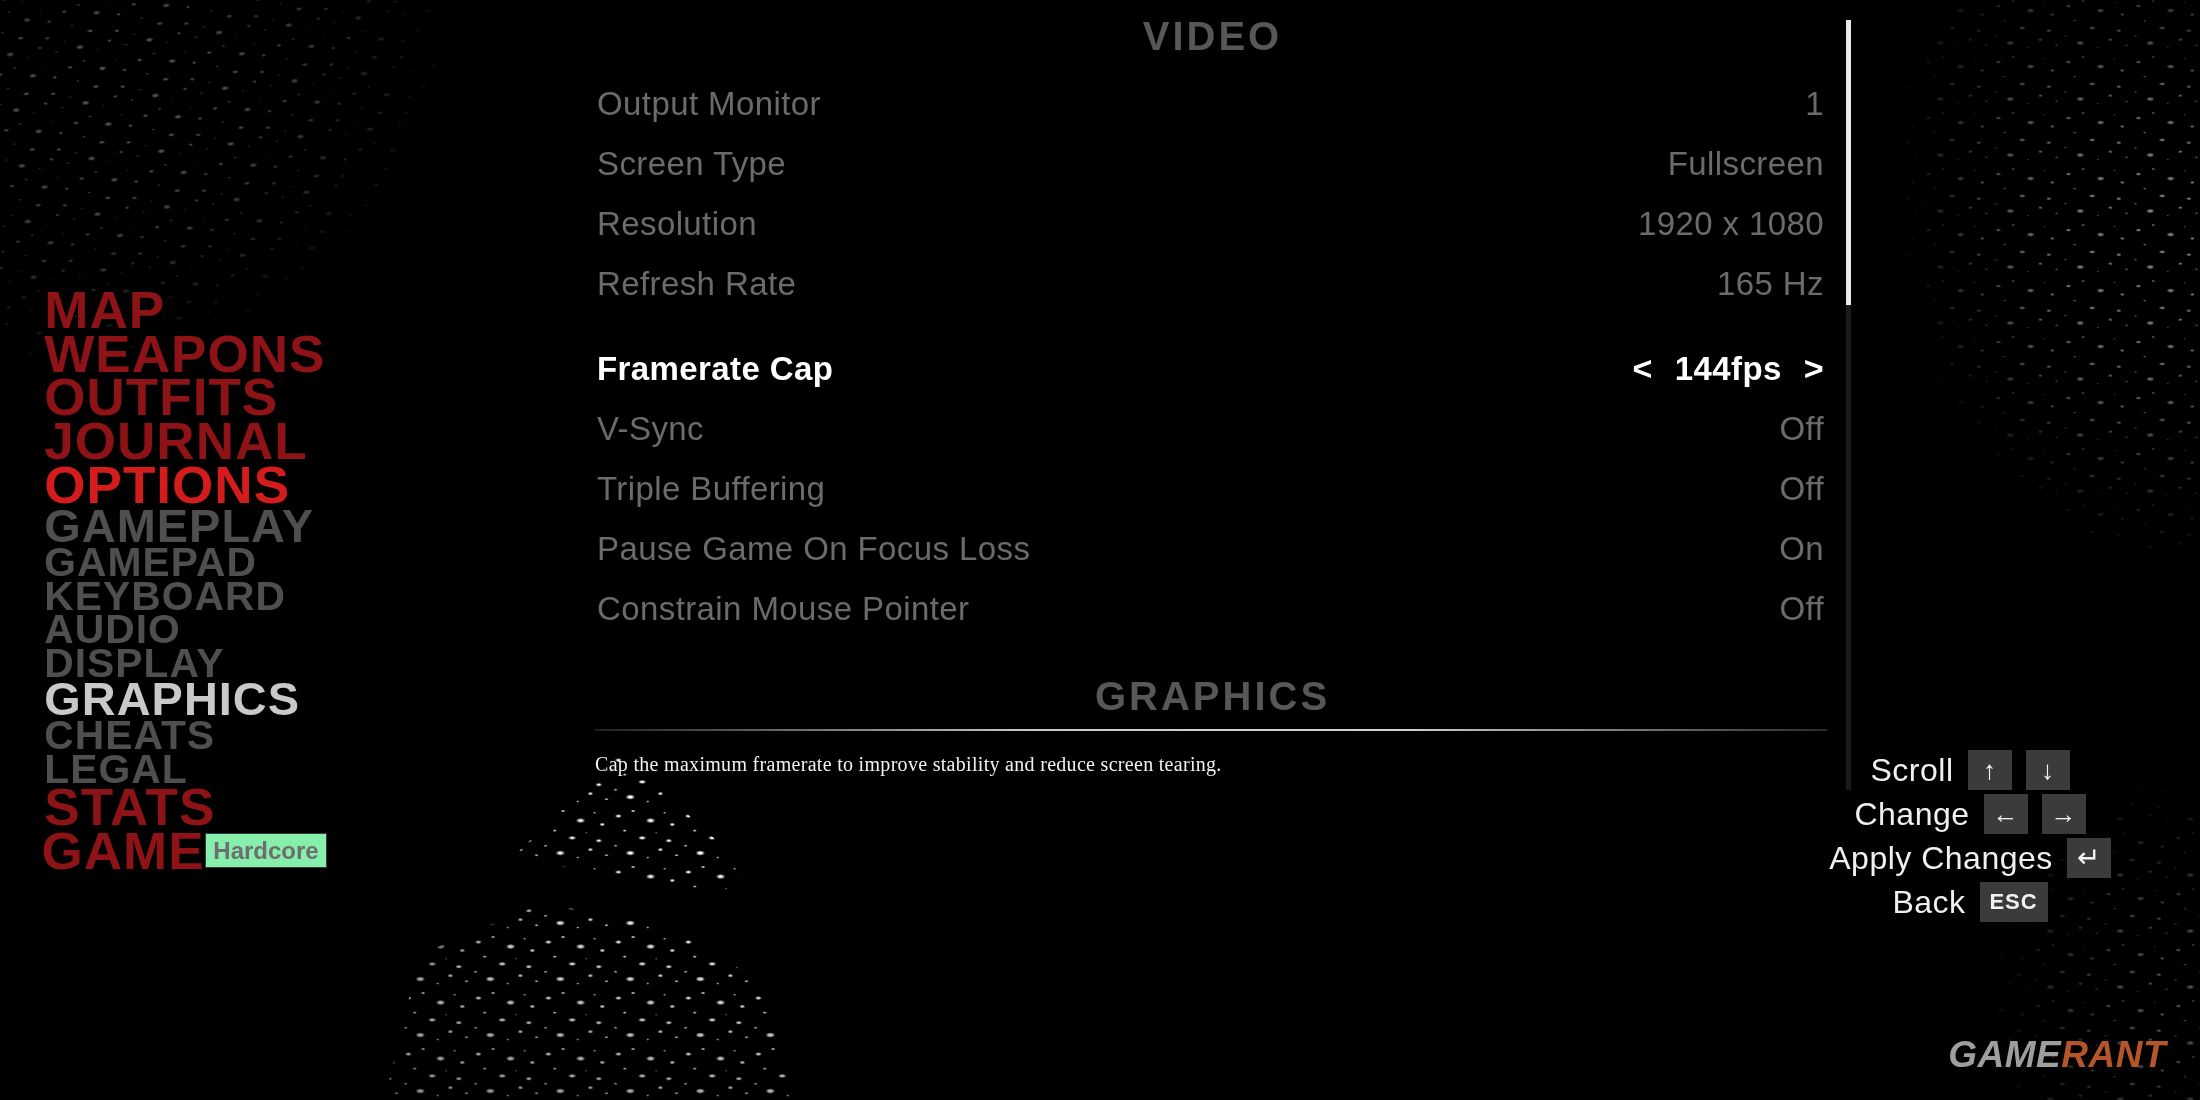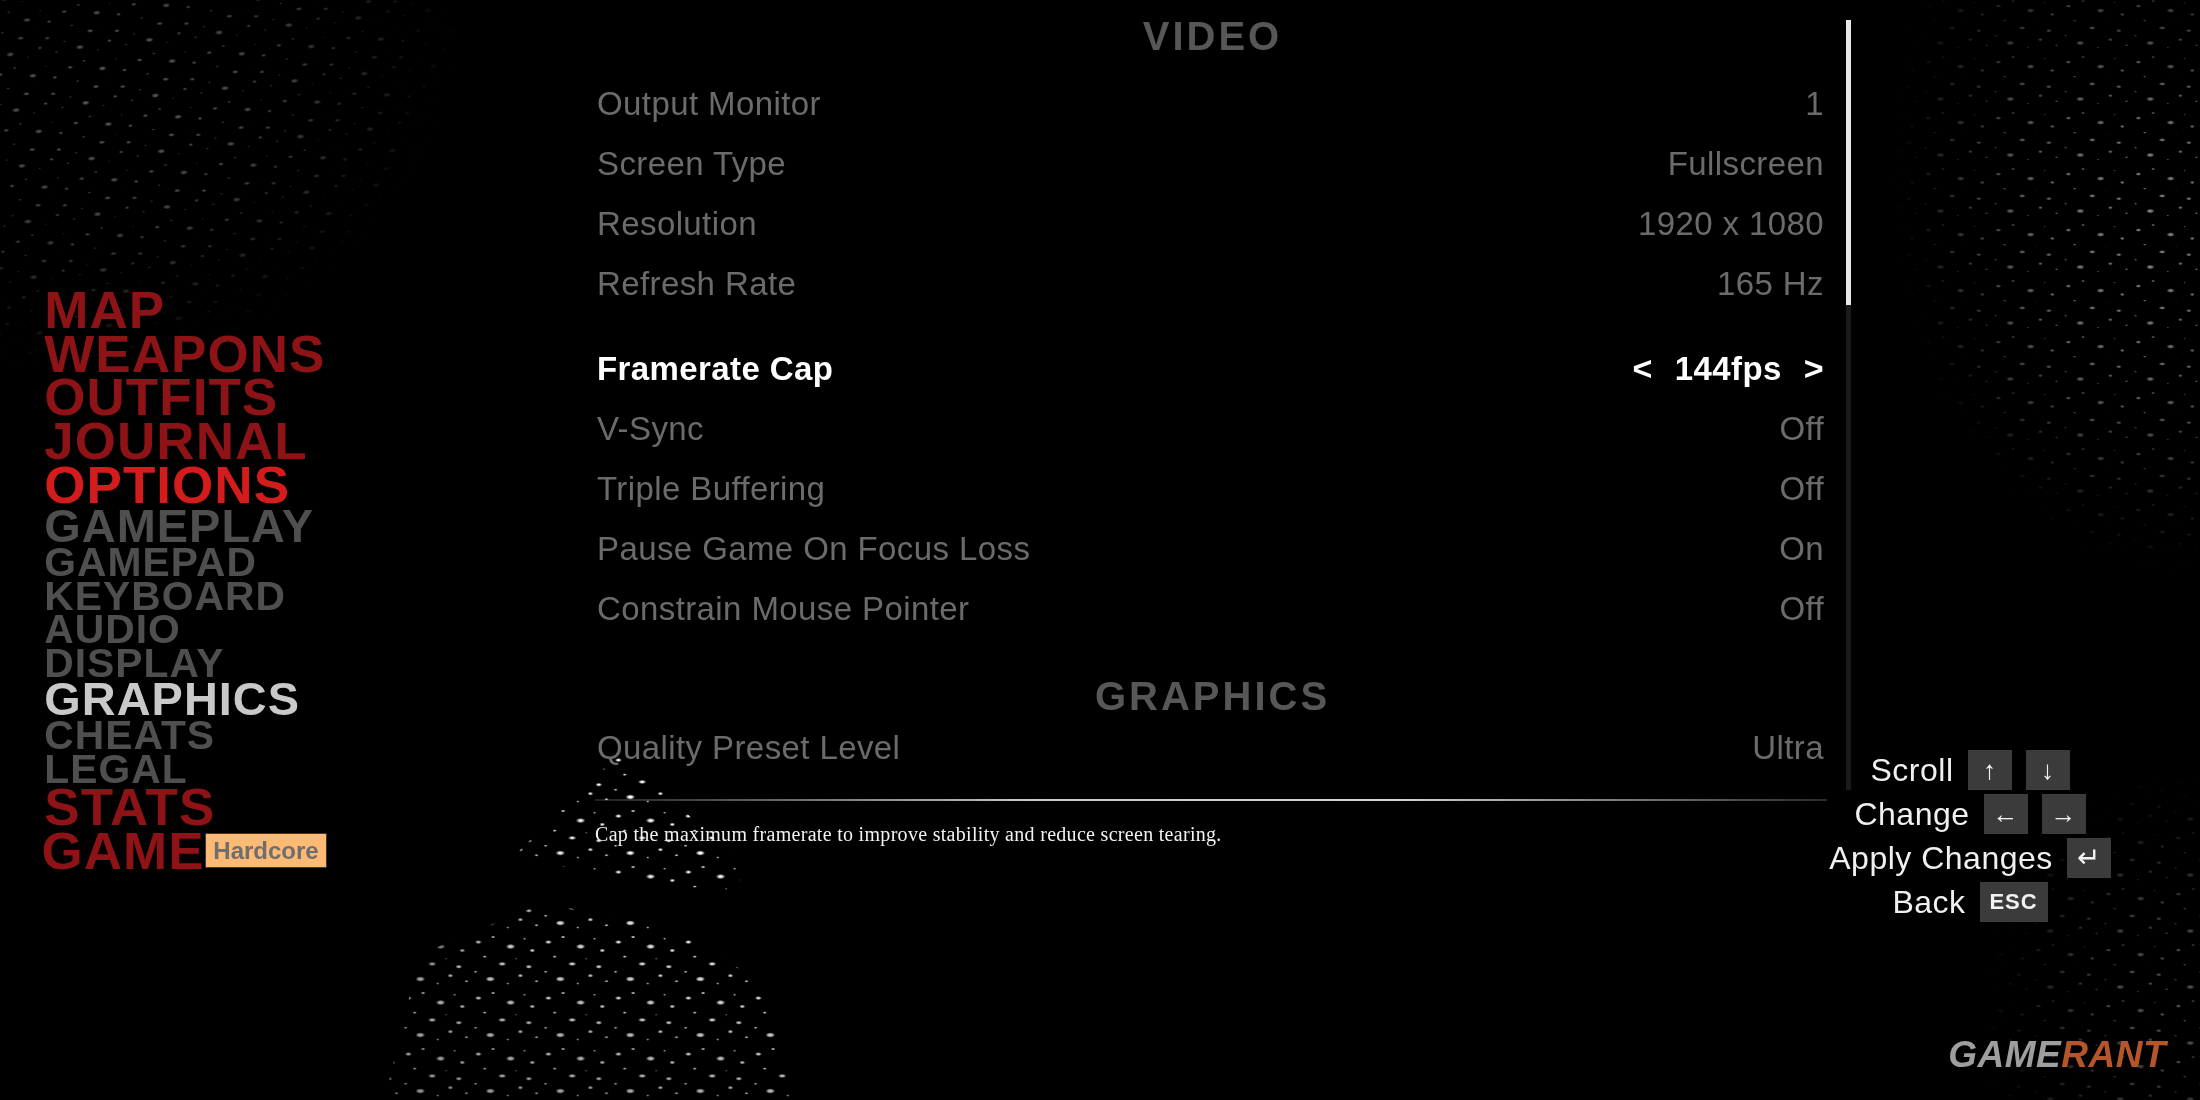--- a/index.html
+++ b/index.html
@@ -104,21 +104,21 @@
   .sz-md { font-size:46px; }
   .sz-sm { font-size:40px; }
 
   #nav-game-row { display:flex; align-items:flex-end; gap:2px; }
   #hardcore-badge {
     display:inline-block;
     font-family:"Liberation Sans Narrow","Liberation Sans", sans-serif;
     font-weight:700;
     font-size:24px; line-height:1;
     color:#6e6e6e;
-    background:#fdba74;
+    background:#86efac;
     border:1px solid #3a3a3a;
     padding:5px 7px 4px;
     margin-bottom:6px;
     letter-spacing:0px;
   }
 
   
   #panel {
     position:absolute; left:595px; top:0; width:1235px; height:864px; z-index:4;
   }
@@ -278,26 +278,20 @@
         <span class="value">On</span>
       </div>
       <div class="row">
         <span class="label">Constrain Mouse Pointer</span>
         <span class="value">Off</span>
       </div>
     </div>
 
   <div id="graphics-header" class="section-header">GRAPHICS</div>
 
-  <div id="graphics-rows">
-      <div class="row">
-        <span class="label">Quality Preset Level</span>
-        <span class="value">Ultra</span>
-      </div>
-    </div>
 
   <div id="separator"></div>
 
   <div id="description">Cap the maximum framerate to improve stability and reduce screen tearing.</div>
 </main>
 
 <div id="scrollbar">
   <div id="scroll-thumb"></div>
 </div>
 

